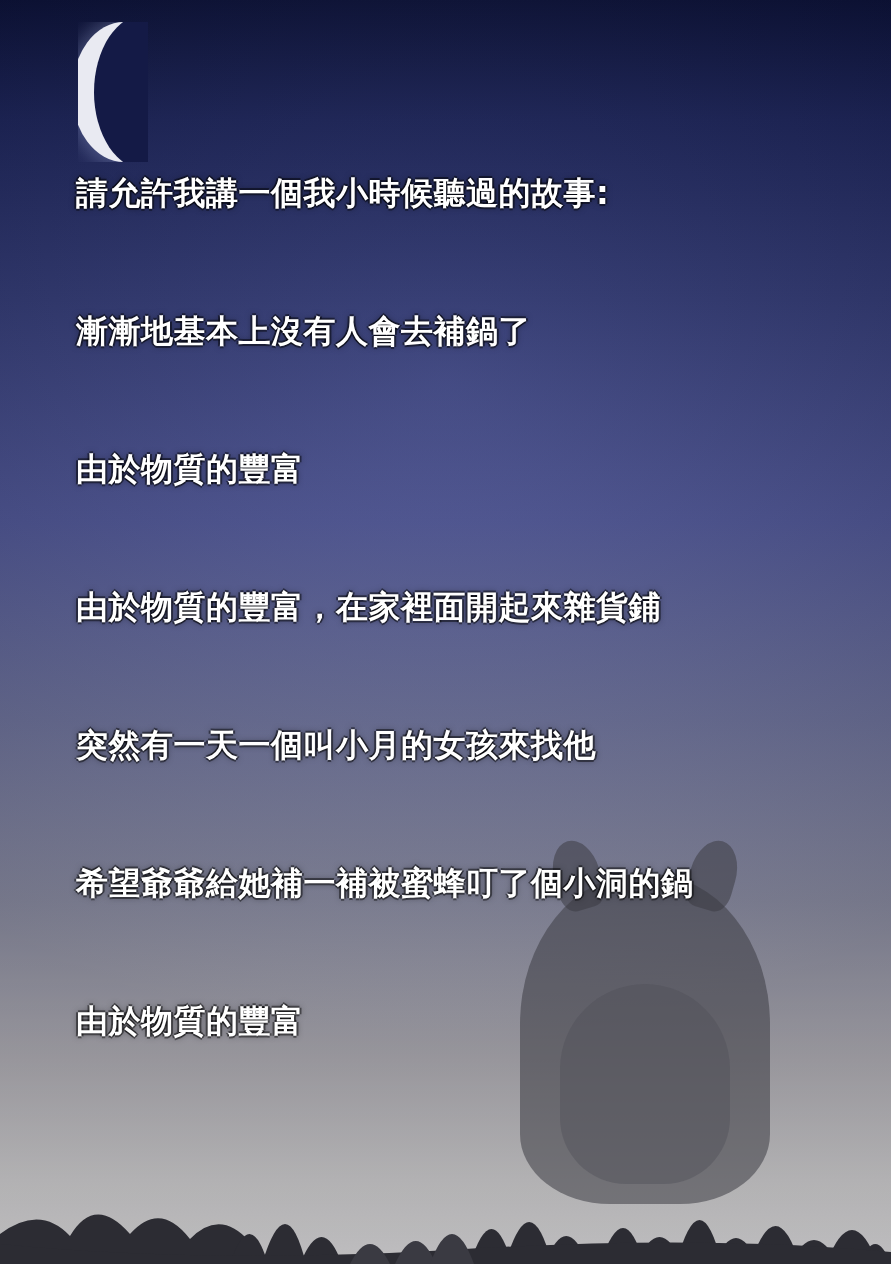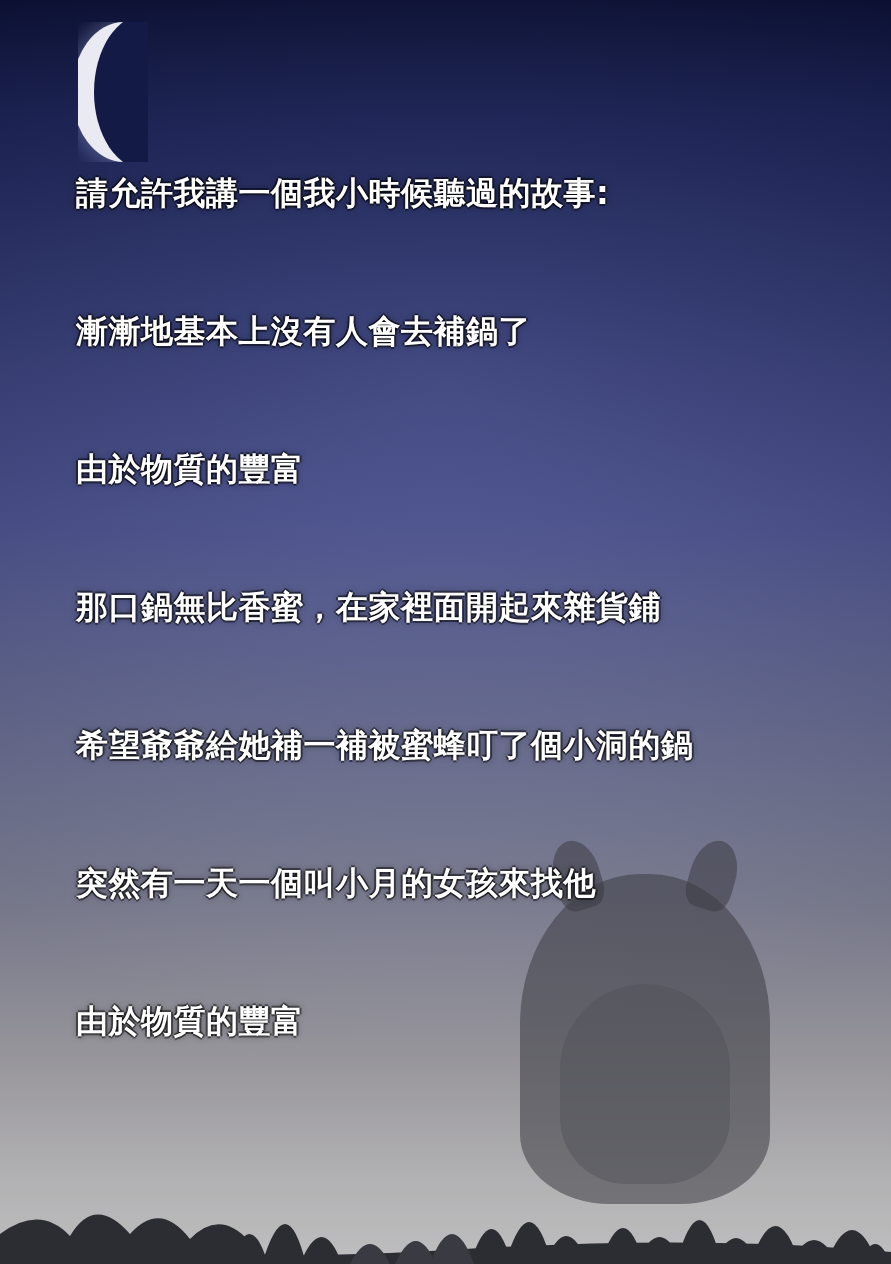--- a/index.html
+++ b/index.html
@@ -173,23 +173,23 @@
         <path d="M430 180 Q452 120 474 180 Z"></path>
         <path d="M350 180 Q370 140 390 180 Z"></path>
       </g>
     </svg>
   </div>
 
   <div class="story">
     <span class="line">請允許我講一個我小時候聽過的故事:</span>
     <span class="line">漸漸地基本上沒有人會去補鍋了</span>
     <span class="line">由於物質的豐富</span>
-    <span class="line">那口鍋無比香蜜，在家裡面開起來雜貨鋪</span>
+    <span class="line">由於物質的豐富，在家裡面開起來雜貨鋪</span>
+    <span class="line">突然有一天一個叫小月的女孩來找他</span>
     <span class="line">希望爺爺給她補一補被蜜蜂叮了個小洞的鍋</span>
-    <span class="line">突然有一天一個叫小月的女孩來找他</span>
     <span class="line">由於物質的豐富</span>
     
     
     
     
     
     
     
     
     

